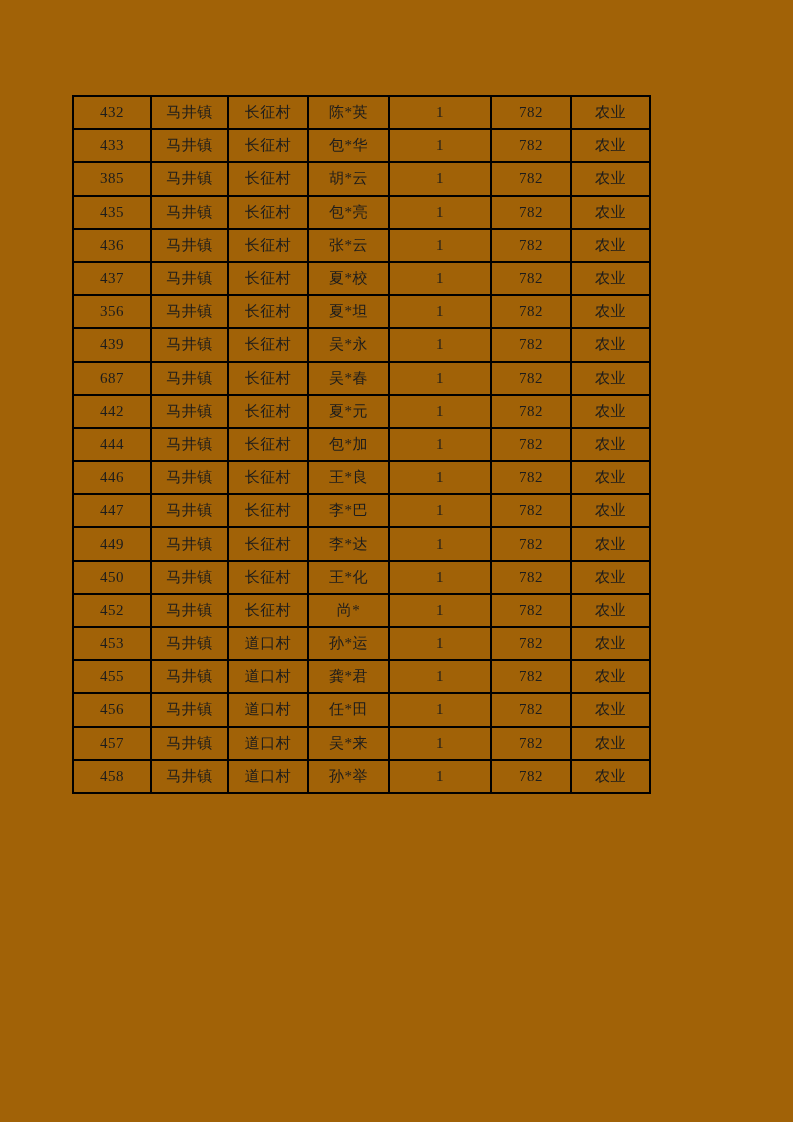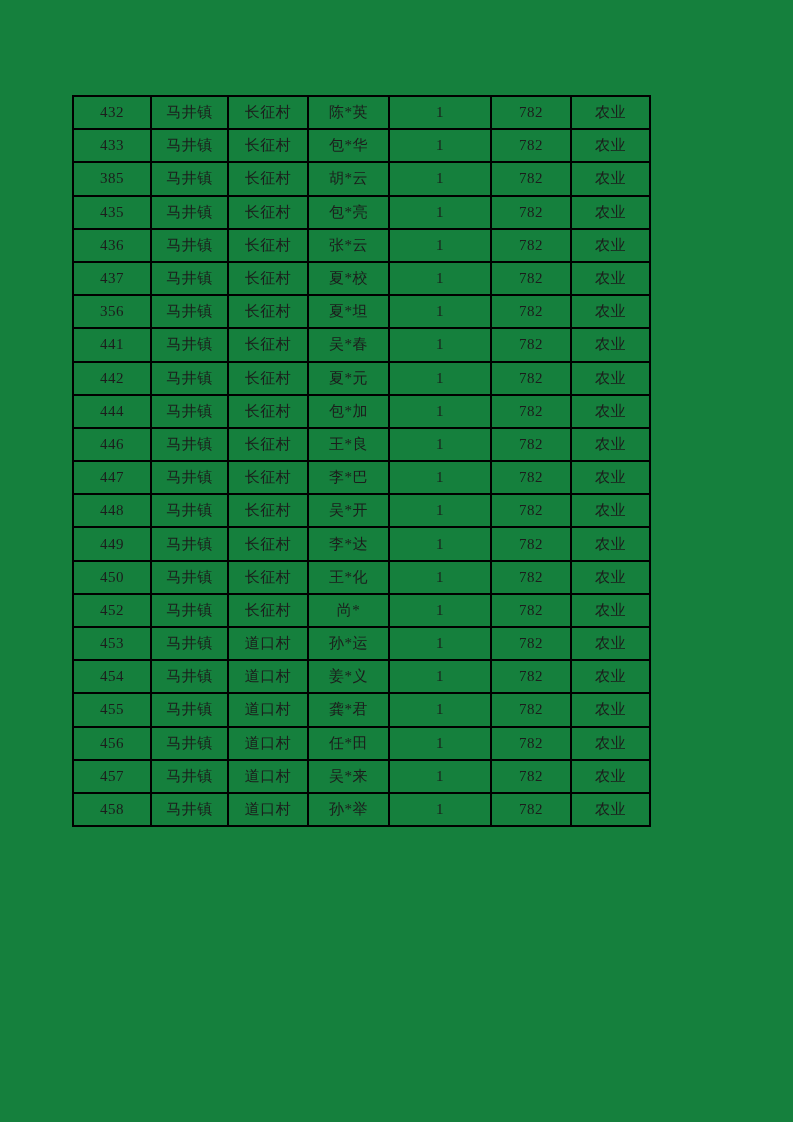--- a/index.html
+++ b/index.html
@@ -11,21 +11,21 @@
     height: 1122px;
     background: #ffffff;
     position: relative;
     font-family: "Liberation Serif", "DejaVu Serif", serif;
   }
   .page {
     position: absolute;
     left: 0; top: 0;
     width: 793px;
     height: 1122px;
-    background: #15803d;
+    background: #a16207;
   }
   table.data-table {
     position: absolute;
     left: 72px;
     top: 95px;
     width: 577px;
     border-collapse: collapse;
     table-layout: fixed;
     border: 2px solid #000000;
   }
@@ -121,21 +121,30 @@
         <tr>
           <td>356</td>
           <td>马井镇</td>
           <td>长征村</td>
           <td>夏*坦</td>
           <td>1</td>
           <td>782</td>
           <td>农业</td>
         </tr>
         <tr>
-          <td>441</td>
+          <td>439</td>
+          <td>马井镇</td>
+          <td>长征村</td>
+          <td>吴*永</td>
+          <td>1</td>
+          <td>782</td>
+          <td>农业</td>
+        </tr>
+        <tr>
+          <td>687</td>
           <td>马井镇</td>
           <td>长征村</td>
           <td>吴*春</td>
           <td>1</td>
           <td>782</td>
           <td>农业</td>
         </tr>
         <tr>
           <td>442</td>
           <td>马井镇</td>
@@ -166,29 +175,20 @@
         <tr>
           <td>447</td>
           <td>马井镇</td>
           <td>长征村</td>
           <td>李*巴</td>
           <td>1</td>
           <td>782</td>
           <td>农业</td>
         </tr>
         <tr>
-          <td>448</td>
-          <td>马井镇</td>
-          <td>长征村</td>
-          <td>吴*开</td>
-          <td>1</td>
-          <td>782</td>
-          <td>农业</td>
-        </tr>
-        <tr>
           <td>449</td>
           <td>马井镇</td>
           <td>长征村</td>
           <td>李*达</td>
           <td>1</td>
           <td>782</td>
           <td>农业</td>
         </tr>
         <tr>
           <td>450</td>
@@ -206,29 +206,20 @@
           <td>尚*</td>
           <td>1</td>
           <td>782</td>
           <td>农业</td>
         </tr>
         <tr>
           <td>453</td>
           <td>马井镇</td>
           <td>道口村</td>
           <td>孙*运</td>
-          <td>1</td>
-          <td>782</td>
-          <td>农业</td>
-        </tr>
-        <tr>
-          <td>454</td>
-          <td>马井镇</td>
-          <td>道口村</td>
-          <td>姜*义</td>
           <td>1</td>
           <td>782</td>
           <td>农业</td>
         </tr>
         <tr>
           <td>455</td>
           <td>马井镇</td>
           <td>道口村</td>
           <td>龚*君</td>
           <td>1</td>

